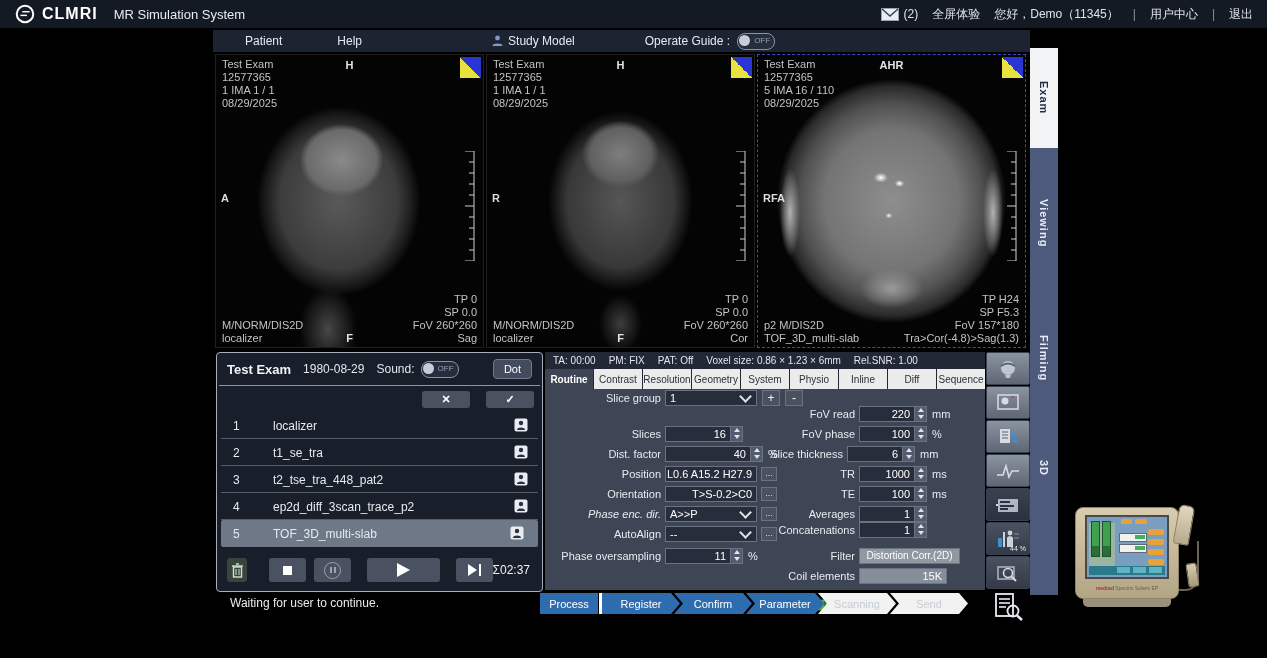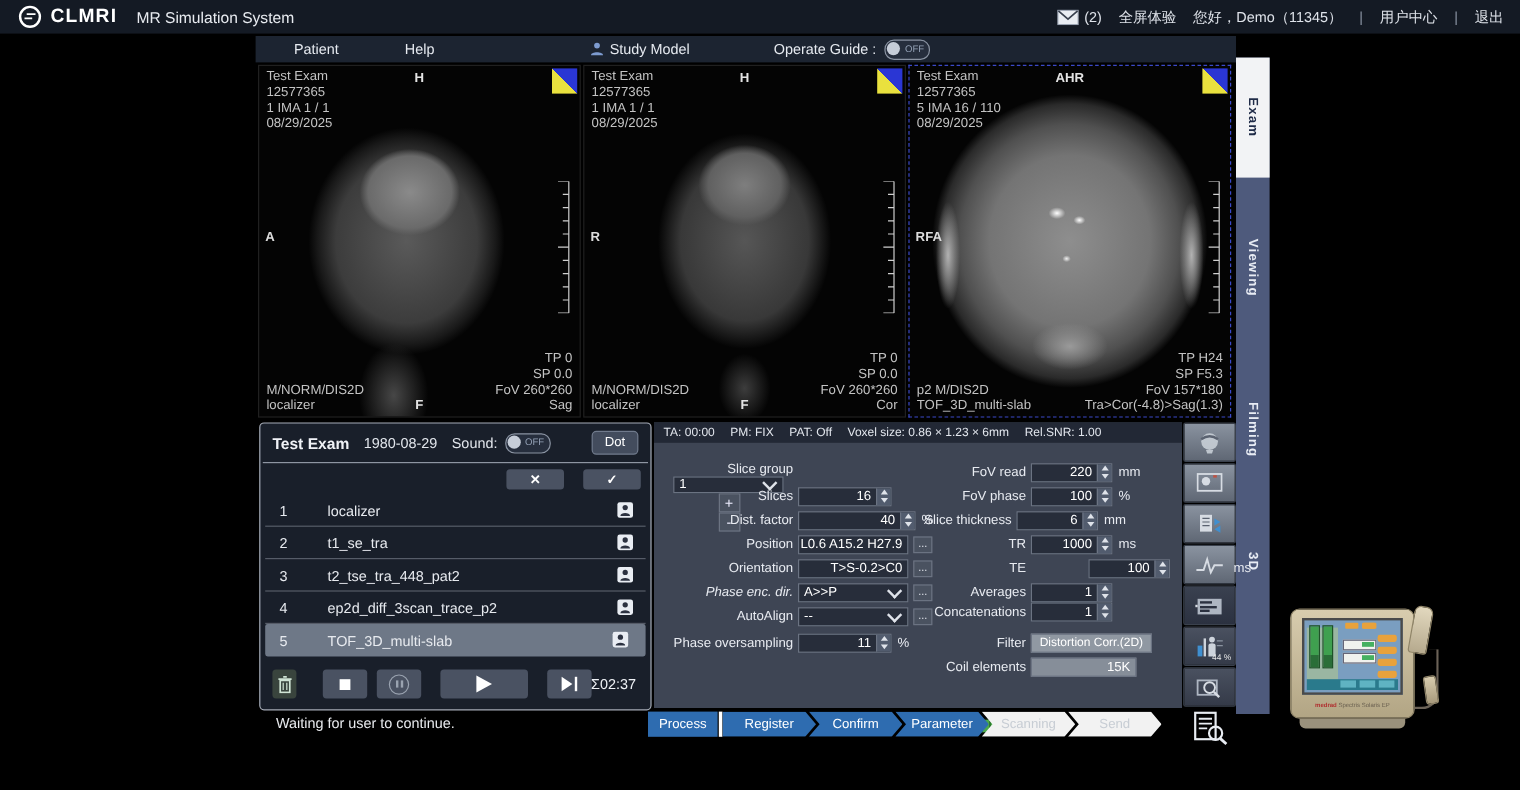--- a/index.html
+++ b/index.html
@@ -544,23 +544,34 @@
   </div>
 
   <div class="param-panel">
     <div class="pp-info">
       <span>TA: 00:00</span>
       <span>PM: FIX</span>
       <span>PAT: Off</span>
       <span>Voxel size: 0.86 × 1.23 × 6mm</span>
       <span>Rel.SNR: 1.00</span>
     </div>
+    <div class="pp-tabs">
+      <div class="pp-tab active">Routine</div>
+      <div class="pp-tab">Contrast</div>
+      <div class="pp-tab">Resolution</div>
+      <div class="pp-tab">Geometry</div>
+      <div class="pp-tab">System</div>
+      <div class="pp-tab">Physio</div>
+      <div class="pp-tab">Inline</div>
+      <div class="pp-tab">Diff</div>
+      <div class="pp-tab">Sequence</div>
+    </div>
     <div class="pp-body">
 
-      <div class="prow" style="left:4px;top:16px;flex-direction:column;">
+      <div class="prow" style="left:4px;top:0;">
         <div class="plabel" style="width:112px;">Slice group</div>
         <div class="pfield" style="width:92px;margin-left:4px;">
           <span class="pval" style="text-align:left;padding-left:4px;">1</span>
           <span class="chev"></span>
         </div>
         <div class="pm-btn">+</div>
         <div class="pm-btn">-</div>
       </div>
       <div class="prow" style="left:4px;top:36px;">
         <div class="plabel" style="width:112px;">Slices</div>
@@ -690,21 +701,21 @@
               <i>
                 <b class="tri-up"></b>
               </i>
               <i>
                 <b class="tri-dn"></b>
               </i>
             </span>
         </div>
         <span class="punit">ms</span>
       </div>
-      <div class="prow" style="left:232px;top:96px;gap:48px;">
+      <div class="prow" style="left:232px;top:96px;">
         <div class="plabel" style="width:78px;">TE</div>
         <div class="pfield" style="width:68px;margin-left:4px;">
           <span class="pval">100</span>
           <span class="spinner">
               <i>
                 <b class="tri-up"></b>
               </i>
               <i>
                 <b class="tri-dn"></b>
               </i>

